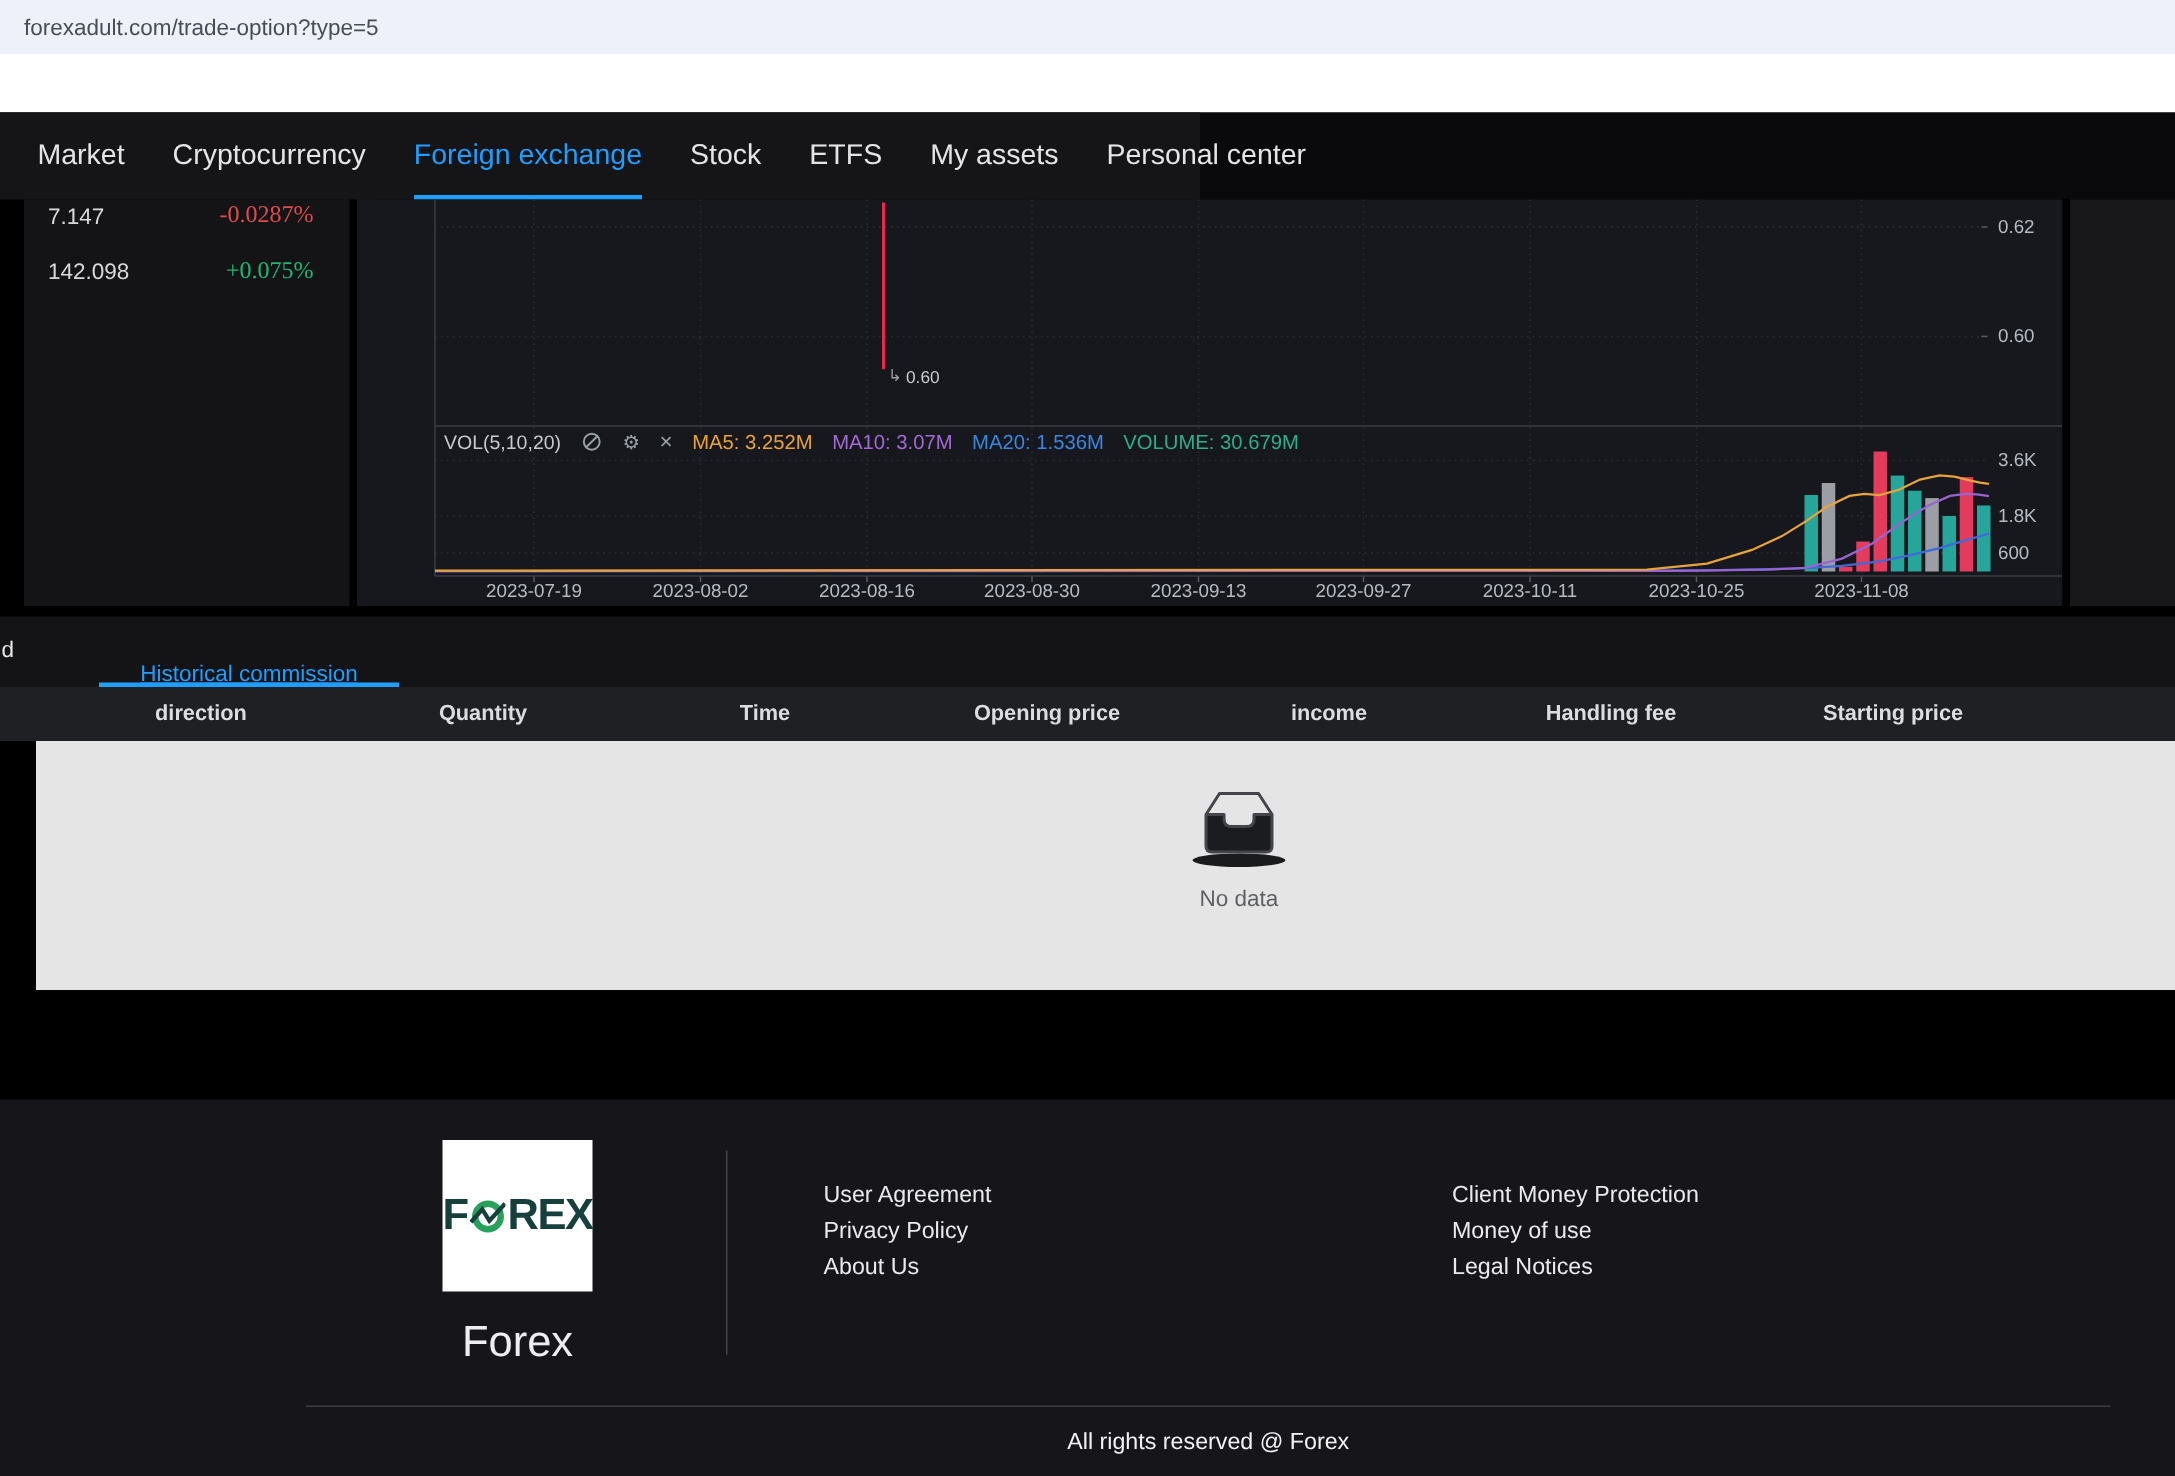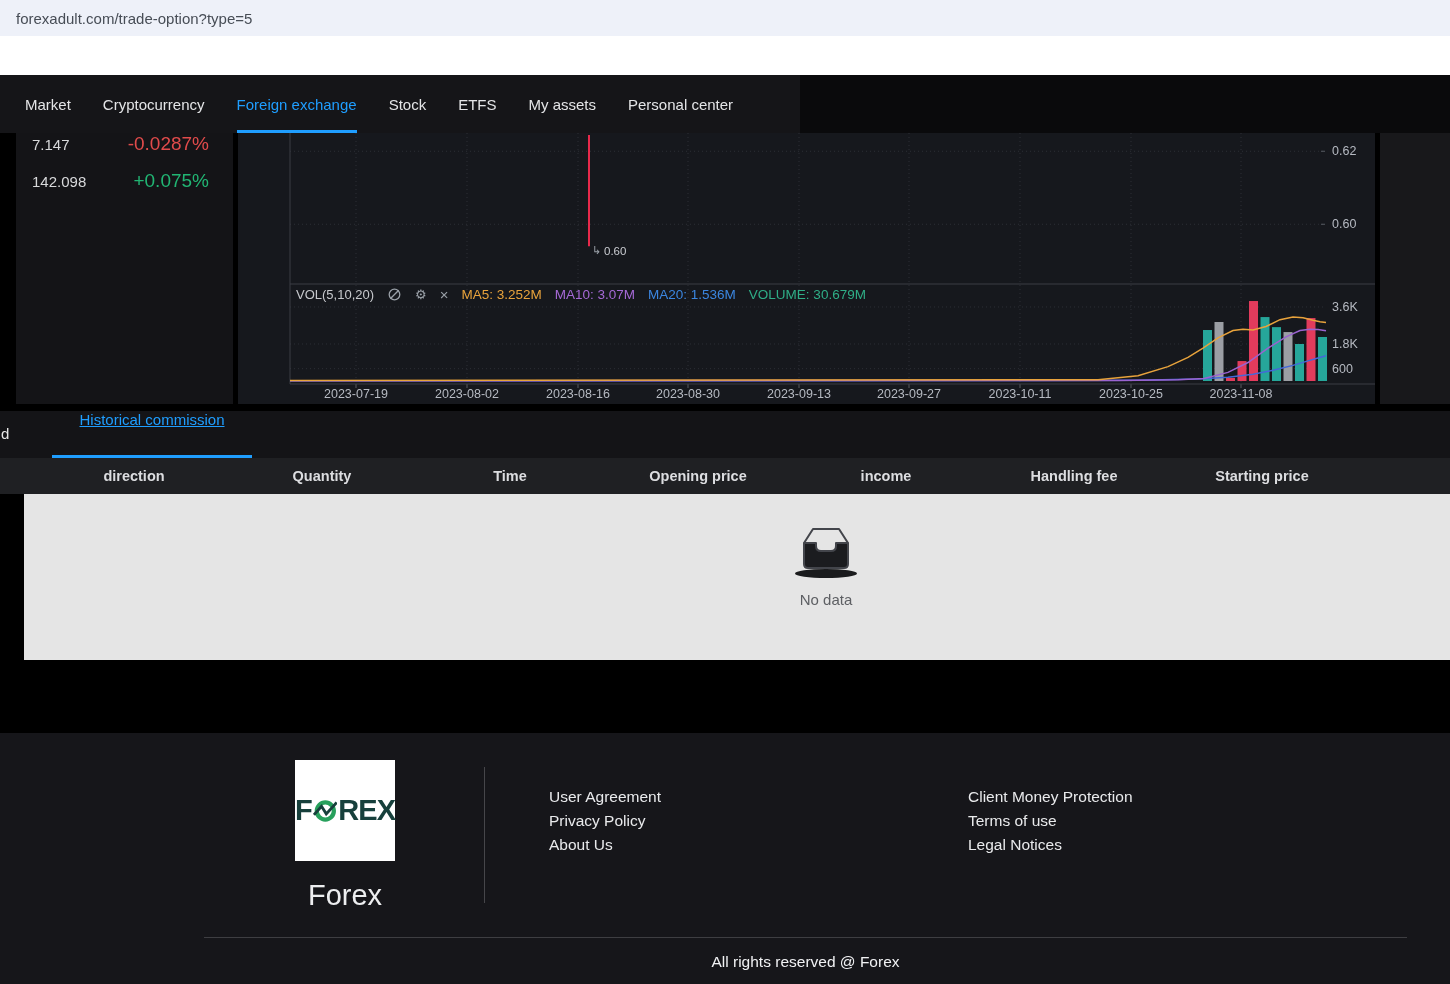--- a/index.html
+++ b/index.html
@@ -10,32 +10,32 @@
   
   #urlbar { top:0; left:0; width:1450px; height:36px; background:#eef1f9;
             display:flex; align-items:center; padding-left:16px; }
   #urlbar span { font-size:15px; color:#474d56; }
   #whitestrip { top:36px; left:0; width:1450px; height:39px; background:#ffffff; }
 
   
   #navbar { top:75px; left:0; width:1450px; height:58px; background:#0a0a0c; }
   #navleft { width:800px; height:58px; background:#151518; display:flex;
              align-items:center; gap:32px; padding-left:25px; }
-  .nav-item { font-size:15px; color:#e4e5e7; position:relative; height:100%;
+  .nav-item { font-size:19px; color:#e4e5e7; position:relative; height:100%;
               display:flex; align-items:center; cursor:pointer; white-space:nowrap; }
   .nav-item.active { color:#1f9eff; }
   .nav-item.active::after { content:""; position:absolute; left:0; right:0; bottom:0;
               height:3px; background:#1f9eff; }
 
   
   #quotes { top:133px; left:16px; width:233px; height:271px; background:#141417; overflow:hidden; }
   .quote-row { position:absolute; left:0; right:0; height:30px; display:flex;
                align-items:center; justify-content:space-between; padding:0 40px 0 16px; }
   .q-price { font-size:15px; color:#d8d9db; }
-  .q-chg { font-size:19px; }
+  .q-chg { font-size:16px;font-family:Liberation Serif, serif; }
   .q-chg.down { color:#e04b4b; }
   .q-chg.up { color:#21b573; }
 
   
   #vdiv-left { top:133px; left:233px; width:5px; height:271px; background:#000; }
   #chart { top:133px; left:238px; width:1137px; height:271px; background:#16181d; }
   #chart-svg { position:absolute; left:0; top:0; }
   #chart-svg text { font-family:"Liberation Sans", sans-serif; }
   #vdiv-right { top:133px; left:1375px; width:5px; height:271px; background:#000; }
   #rightpanel { top:133px; left:1380px; width:70px; height:271px; background:#18181b; }
@@ -46,22 +46,22 @@
   #volhdr .ico { color:#9aa0a8; font-size:13px; cursor:pointer; display:flex; align-items:center; }
   #volhdr .ma5 { color:#e8a33c; font-size:13.5px; }
   #volhdr .ma10 { color:#a569d6; font-size:13.5px; }
   #volhdr .ma20 { color:#3b86e0; font-size:13.5px; }
   #volhdr .volm { color:#2fae87; font-size:13.5px; }
 
   
   #secdiv { top:404px; left:0; width:1450px; height:7px; background:#000; }
   #tabsrow { top:411px; left:0; width:1450px; height:47px; background:#141417; }
   #partialtab { position:absolute; left:1px; top:14px; font-size:15px; color:#e8e8e8; }
-  .tab { position:absolute; left:52px; top:0; width:200px; height:100%; display:flex;
-         align-items:flex-start; justify-content:center; font-size:15px; color:#1f9eff; cursor:pointer;text-decoration:underline; }
+  .tab { position:absolute; left:66px; top:0; width:200px; height:100%; display:flex;
+         align-items:flex-end; justify-content:center; font-size:15px; color:#1f9eff; cursor:pointer;text-decoration:underline; }
   .tab::after { content:""; position:absolute; left:0; right:0; bottom:0; height:3px; background:#1f9eff; }
 
   
   #thead { top:458px; left:0; width:1450px; height:36px; background:#1f2023; overflow:hidden; }
   #thead-inner { display:flex; padding-left:40px; width:1700px; }
   .th { width:188px; text-align:center; line-height:36px; font-weight:bold;
         font-size:14.5px; color:#dcdde0; white-space:nowrap; }
   #tbody { top:494px; left:0; width:1450px; height:166px; background:#e5e5e5;margin-left:24px; }
   .empty { position:absolute; left:702px; top:28px; width:200px; text-align:center; }
   .empty svg { display:block; margin:0 auto; }
@@ -242,18 +242,18 @@
   </div>
   <div id="brand">Forex</div>
   <div id="vsep"></div>
   <div id="links1" class="links">
       <div class="flink">User Agreement</div>
       <div class="flink">Privacy Policy</div>
       <div class="flink">About Us</div>
     </div>
   <div id="links2" class="links">
       <div class="flink">Client Money Protection</div>
-      <div class="flink">Terms of use</div>
+      <div class="flink">Money of use</div>
       <div class="flink">Legal Notices</div>
     </div>
   <div id="cdiv"></div>
   <div id="copy">All rights reserved @ Forex</div>
 </div>
 
 </body></html>

